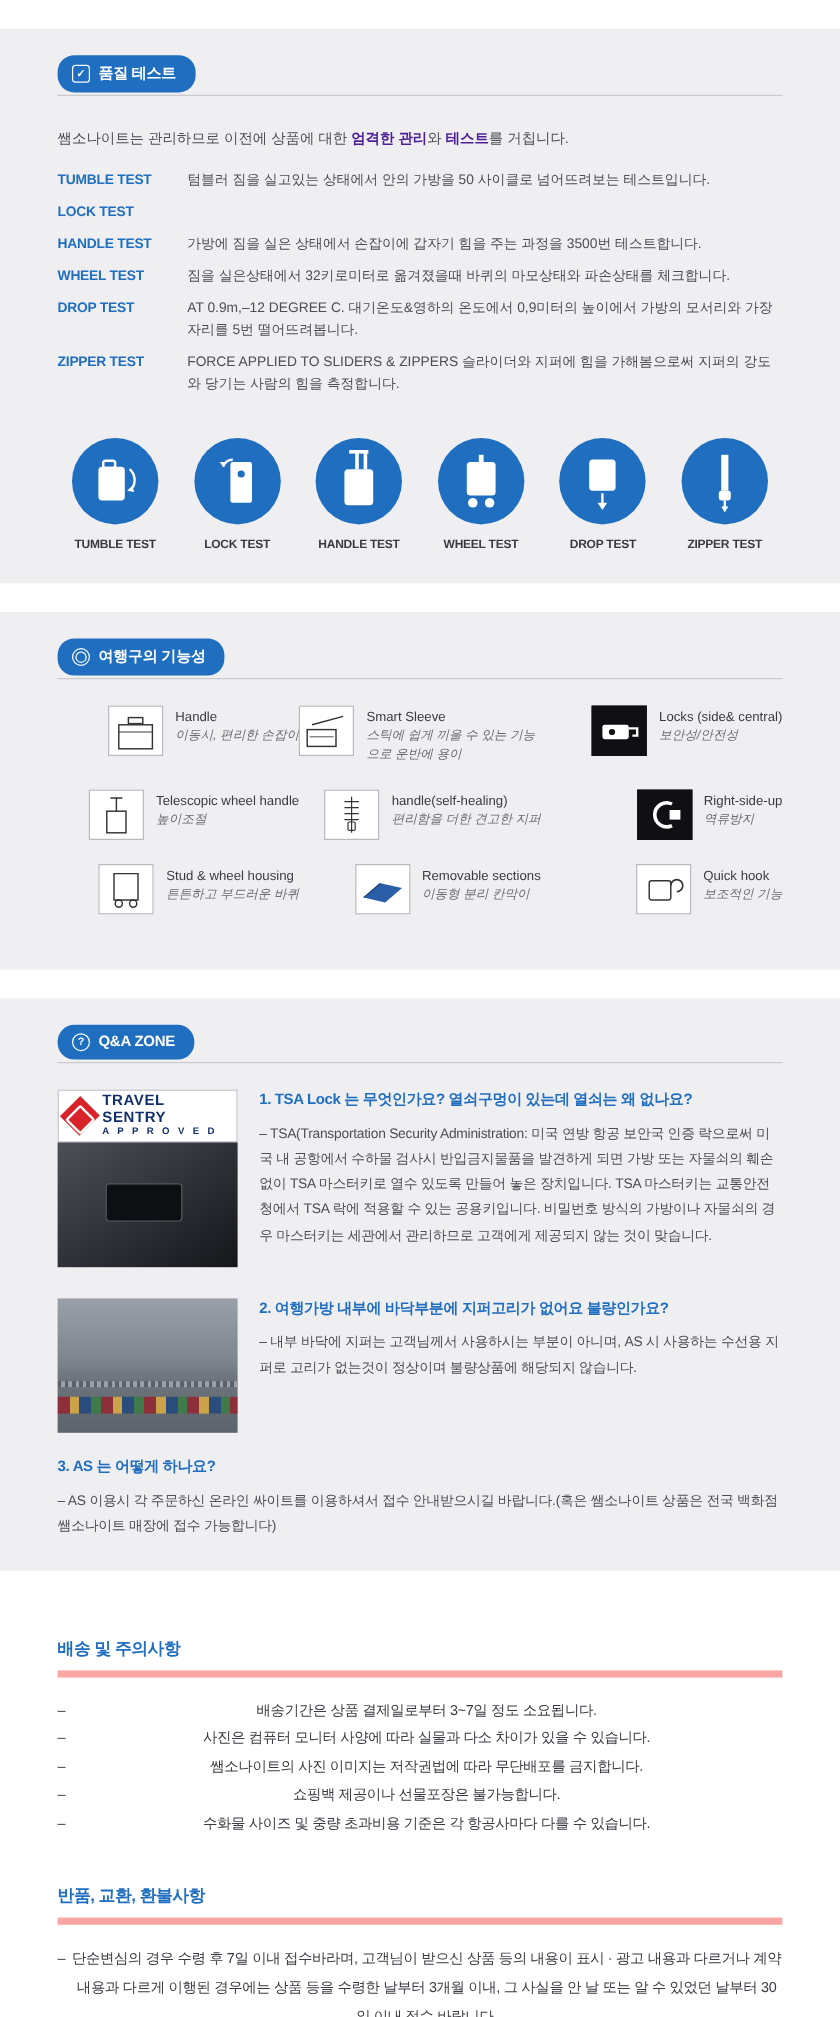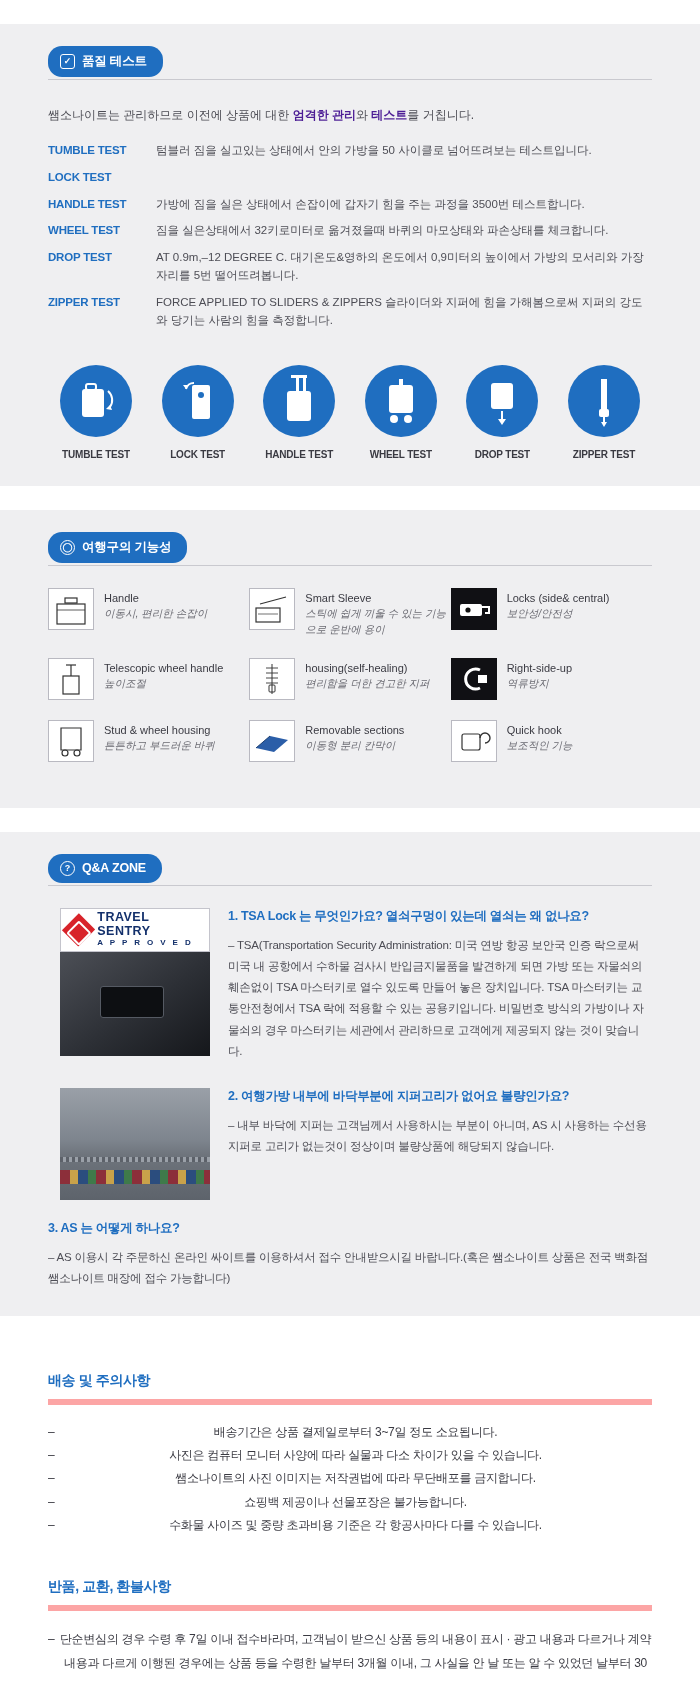--- a/index.html
+++ b/index.html
@@ -52,34 +52,34 @@
   .icon-cell { width: 96px; text-align: center; }
   .circle {
     width: 72px; height: 72px; border-radius: 50%;
     background: #1f6ec0; margin: 0 auto 12px auto;
     position: relative;
   }
   .icon-label { font-size: 10px; color: #3a3a42; font-weight: bold; letter-spacing: -0.2px; }
 
   
   .feat-grid { display: flex; flex-wrap: wrap; padding: 22px 0 26px 0; }
-  .feat-cell { width: 33.33%; display: flex; gap: 10px; margin-bottom: 20px; align-items: flex-start; }
+  .feat-cell { width: 33.33%; display: flex; gap: 10px; margin-bottom: 20px; align-items: flex-start; justify-content: flex-end; }
   .feat-box {
     width: 46px; height: 42px; flex: 0 0 46px;
     border: 1px solid #b9b9c1; background: #ffffff;
     display: flex; align-items: center; justify-content: center;
     overflow: hidden;
   }
   .feat-box.dark { background: #101014; border-color: #101014; }
   .feat-txt { font-size: 11px; color: #3a3a42; line-height: 1.5; padding-top: 2px; }
   .feat-txt .ko { color: #6a6a72; font-size: 10.5px; display: block; font-style: italic; }
 
   
   .qa-block { display: flex; gap: 18px; padding: 22px 0 0 0; }
-  .qa-photo { width: 150px; flex: 0 0 150px; margin-left: 12px; }
+  .qa-photo { width: 150px; flex: 0 0 150px; }
   .qa-body { flex: 1; }
   .qa-q { color: #1f6ec0; font-size: 12.5px; font-weight: bold; margin-bottom: 10px; letter-spacing: -0.3px; }
   .qa-a { color: #4d4d55; font-size: 11.5px; line-height: 1.85; letter-spacing: -0.2px; }
   .qa-single { padding: 20px 0 26px 0; }
 
   
   .badge {
     background: #ffffff; border: 1px solid #c4c4cc;
     height: 44px; display: flex; align-items: center; gap: 7px; padding: 0 6px;
   }
@@ -327,21 +327,21 @@
                 <g stroke="#333" stroke-width="0.9">
                   <line x1="14" y1="6" x2="26" y2="6"></line>
                   <line x1="14" y1="11" x2="26" y2="11"></line>
                   <line x1="14" y1="16" x2="26" y2="16"></line>
                   <line x1="14" y1="21" x2="26" y2="21"></line>
                 </g>
                 <rect x="17" y="23" width="6" height="7" rx="1" fill="none" stroke="#333" stroke-width="1"></rect>
               </svg>
           </div>
           <div class="feat-txt">
-            <span>housing(self-healing)</span>
+            <span>handle(self-healing)</span>
             <span class="ko">편리함을 더한 견고한 지퍼</span>
           </div>
         </div>
 
         <div class="feat-cell">
           <div class="feat-box dark">
             <svg width="40" height="34" viewBox="0 0 40 34">
                 <path d="M26 8 a10 10 0 1 0 0 18" fill="none" stroke="#fff" stroke-width="3"></path>
                 <rect x="24" y="13" width="9" height="8" fill="#fff"></rect>
               </svg>

